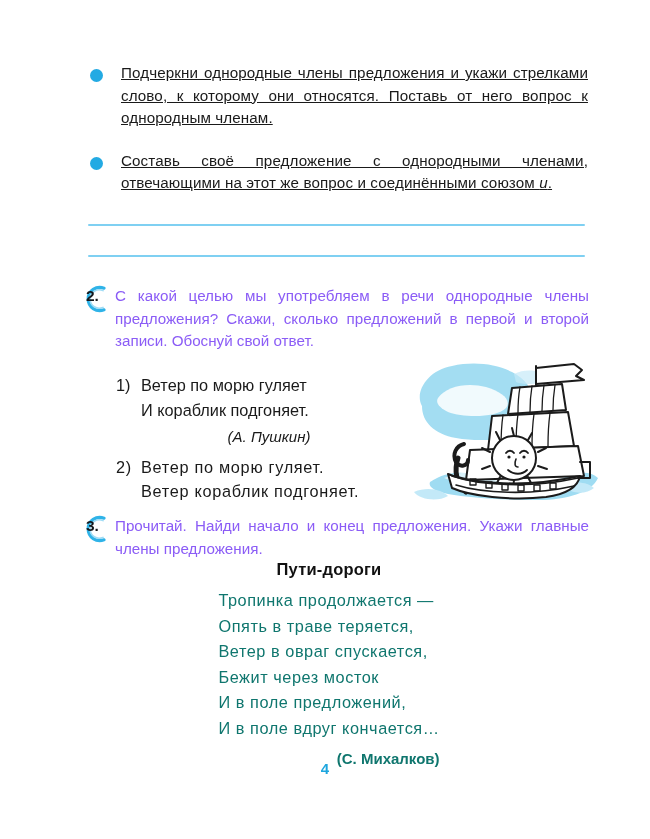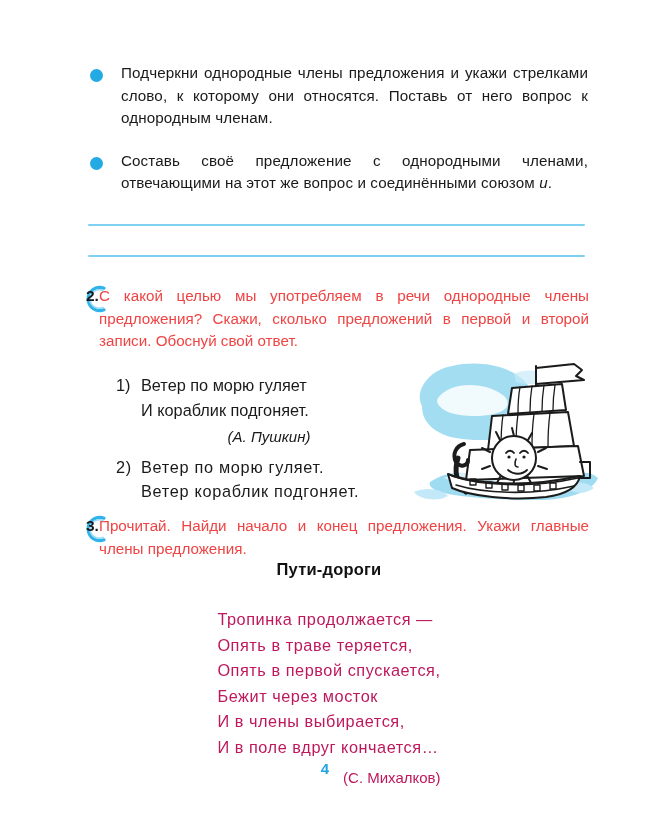--- a/index.html
+++ b/index.html
@@ -20,20 +20,21 @@
     inset: 0;
     background: #ffffff;
   }
 
   
   .bullet-block {
     position: absolute;
     left: 88px;
     top: 62px;
     width: 500px;
+    text-decoration: underline;
   }
   .bullet-item {
     position: relative;
     padding-left: 33px;
     margin-bottom: 12px;
   }
   .bullet-dot {
     position: absolute;
     left: 2px;
     top: 7px;
@@ -91,26 +92,26 @@
   .ex-num .num-label {
     position: absolute;
     left: 9px;
     top: 2px;
     font-size: 15.5px;
     font-weight: bold;
     color: #15181c;
     letter-spacing: 0px;
   }
   .ex-body {
-    margin-left: 22px;
+    margin-left: 38px;
     font-size: 15.2px;
     line-height: 22.5px;
     text-align: justify;
     text-align-last: left;
-    color: #ef4444;
+    color: #8b5cf6;
   }
 
   #exercise-2 { left: 77px; top: 285px; }
   #exercise-3 { left: 77px; top: 515px; }
 
   
   .verse-group {
     position: absolute;
     left: 116px;
     top: 373px;
@@ -162,31 +163,31 @@
     font-weight: bold;
     color: #111;
     margin-bottom: 9px;
     letter-spacing: 0.2px;
   }
   .poem-lines {
     display: inline-block;
     text-align: left;
     font-size: 16.3px;
     line-height: 25.6px;
-    color: #be185d;
+    color: #0f766e;
     letter-spacing: 0.55px;
-    margin-top: 19px;
   }
   .poem-attrib {
     display: block;
     text-align: right;
     font-size: 15px;
     letter-spacing: 0px;
     padding-top: 4px;
     padding-right: 0px;
+    font-weight: bold;
   }
 
   
   .page-number {
     position: absolute;
     left: 0;
     top: 760px;
     width: 650px;
     text-align: center;
     font-size: 15px;
@@ -326,23 +327,23 @@
       <span class="num-label">3.</span>
     </div>
     <div class="ex-body">Прочитай. Найди начало и конец предложения. Укажи главные члены предложения.</div>
   </div>
 
   <div class="poem">
     <div class="poem-title">Пути-дороги</div>
     <div class="poem-lines">
       <div>Тропинка продолжается —</div>
       <div>Опять в траве теряется,</div>
-      <div>Опять в первой спускается,</div>
+      <div>Ветер в овраг спускается,</div>
       <div>Бежит через мосток</div>
-      <div>И в члены выбирается,</div>
+      <div>И в поле предложений,</div>
       <div>И в поле вдруг кончается…</div>
       <span class="poem-attrib">(С. Михалков)</span>
     </div>
   </div>
 
   <div class="page-number">4</div>
 
 </div>
 
 </body></html>

